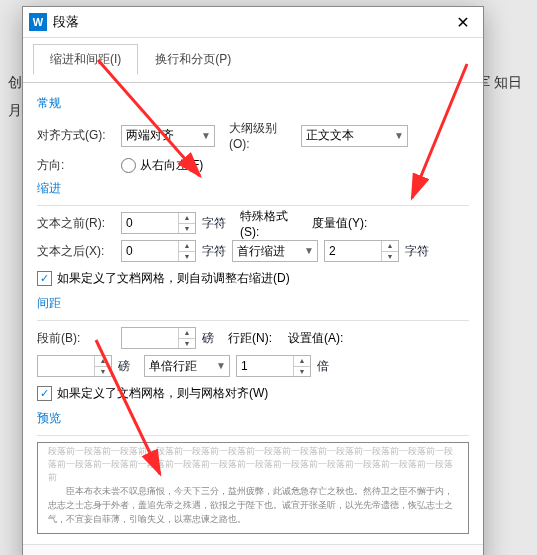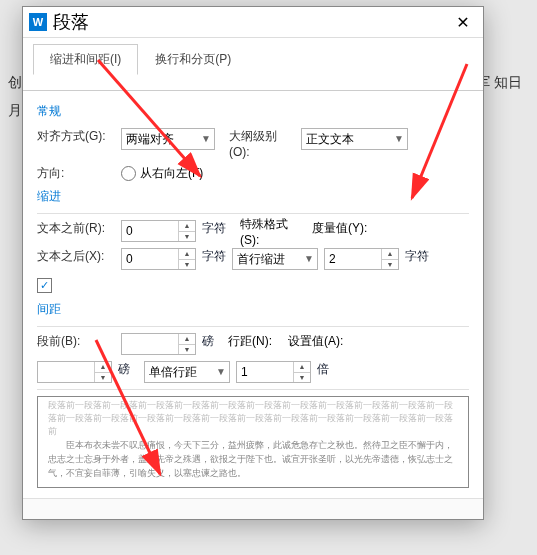--- a/index.html
+++ b/index.html
@@ -1,28 +1,28 @@
 <!DOCTYPE html>
 <html><head>
 <meta charset="utf-8">
 <style>
 body{margin:0;font-family:"Microsoft YaHei",sans-serif;font-size:12px;background:#e8e8e8;position:relative;width:537px;height:555px;overflow:hidden}
 .bg-text{position:absolute;top:60px;left:0;width:537px;padding:8px;box-sizing:border-box;line-height:28px;color:#333;font-size:14px;z-index:0}
 .dialog{position:absolute;left:22px;top:6px;width:460px;background:#fff;border:1px solid #888;box-shadow:0 5px 25px rgba(0,0,0,.3);z-index:10}
 .titlebar{height:30px;display:flex;align-items:center;border-bottom:1px solid #ddd}
 .titlebar .icon{width:18px;height:18px;margin:0 6px;background:#0078d4;display:flex;align-items:center;justify-content:center;color:#fff;font-size:11px;font-weight:bold}
-.titlebar .title{flex:1;font-size:18px}
+.titlebar .title{flex:1;font-size:13px}
 .titlebar .close{width:40px;height:30px;display:flex;align-items:center;justify-content:center;font-size:16px;cursor:pointer}
-.tabs{display:flex;padding:6px 10px 16px 10px;border-bottom:1px solid #ccc}
+.tabs{display:flex;padding:6px 10px 8px 10px;border-bottom:1px solid #ccc}
 .tab{padding:6px 16px;border:1px solid transparent;margin-bottom:-1px;font-size:12px;cursor:pointer;color:#444}
 .tab.active{border:1px solid #ccc;border-bottom:1px solid #fff;background:#fff}
 .body{padding:8px 14px 0 14px}
 .section-title{color:#0078d4;font-size:12px;margin:4px 0 8px 0}
 .hr{height:1px;background:#e0e0e0;margin:6px 0}
-.row{display:flex;margin:6px 0;gap:6px}
+.row{display:flex;align-items:center;margin:6px 0;gap:6px}
 .lbl{width:78px;color:#333}
 .lbl2{width:66px;color:#333}
 .sel{height:22px;border:1px solid #b5b5b5;background:#fff;display:flex;align-items:center;padding:0 4px;position:relative;box-sizing:border-box}
 .sel .arrow{position:absolute;right:3px;top:4px;font-size:10px;color:#666}
 .w94{width:94px}.w110{width:107px}.w70{width:70px}.w86{width:86px}
 .radio-group{display:flex;gap:24px}
 .radio{display:flex;align-items:center;gap:4px;cursor:pointer}
 .radio-circle{width:13px;height:13px;border:1px solid #777;border-radius:50%;display:flex;align-items:center;justify-content:center}
 .radio.checked .radio-circle::after{content:"";width:7px;height:7px;background:#0078d4;border-radius:50%}
 .spinbox{display:flex;height:22px;border:1px solid #b5b5b5;background:#fff;box-sizing:border-box}
@@ -121,20 +121,21 @@
         <div class="spins">
             <span>▲</span>
             <span>▼</span>
           </div>
       </div>
       <span class="unit">字符</span>
     </div>
 
     <div class="chk checked">
       <span class="chk-box"></span>
+      <span>如果定义了文档网格，则自动调整右缩进(D)</span>
     </div>
 
     <div class="section-title">间距</div>
     <div class="hr"></div>
 
     <div class="row">
       <span class="lbl">段前(B):</span>
       <div class="spinbox">
         <input value="" style="">
         <div class="spins">
@@ -163,21 +164,26 @@
       <div class="spinbox">
         <input value="1" style="">
         <div class="spins">
             <span>▲</span>
             <span>▼</span>
           </div>
       </div>
       <span class="unit">倍</span>
     </div>
 
-
+    <div class="chk checked">
+      <span class="chk-box"></span>
+      <span>如果定义了文档网格，则与网格对齐(W)</span>
+    </div>
+
+    <div class="section-title">预览</div>
     <div class="hr"></div>
 
     <div class="preview-box">
       <div class="pv-line">段落前一段落前一段落前一段落前一段落前一段落前一段落前一段落前一段落前一段落前一段落前一段落前一段落前一段落前一段落前一段落前一段落前一段落前一段落前一段落前一段落前一段落前一段落前</div>
       <div class="pv-sample">臣本布衣未尝不叹息痛恨，今天下三分，益州疲弊，此诚危急存亡之秋也。然待卫之臣不懈于内，忠志之士忘身于外者，盖追先帝之殊遇，欲报之于陛下也。诚宜开张圣听，以光先帝遗德，恢弘志士之气，不宜妄自菲薄，引喻失义，以塞忠谏之路也。</div>
     </div>
   </div>
 
   <div class="footer">
 

